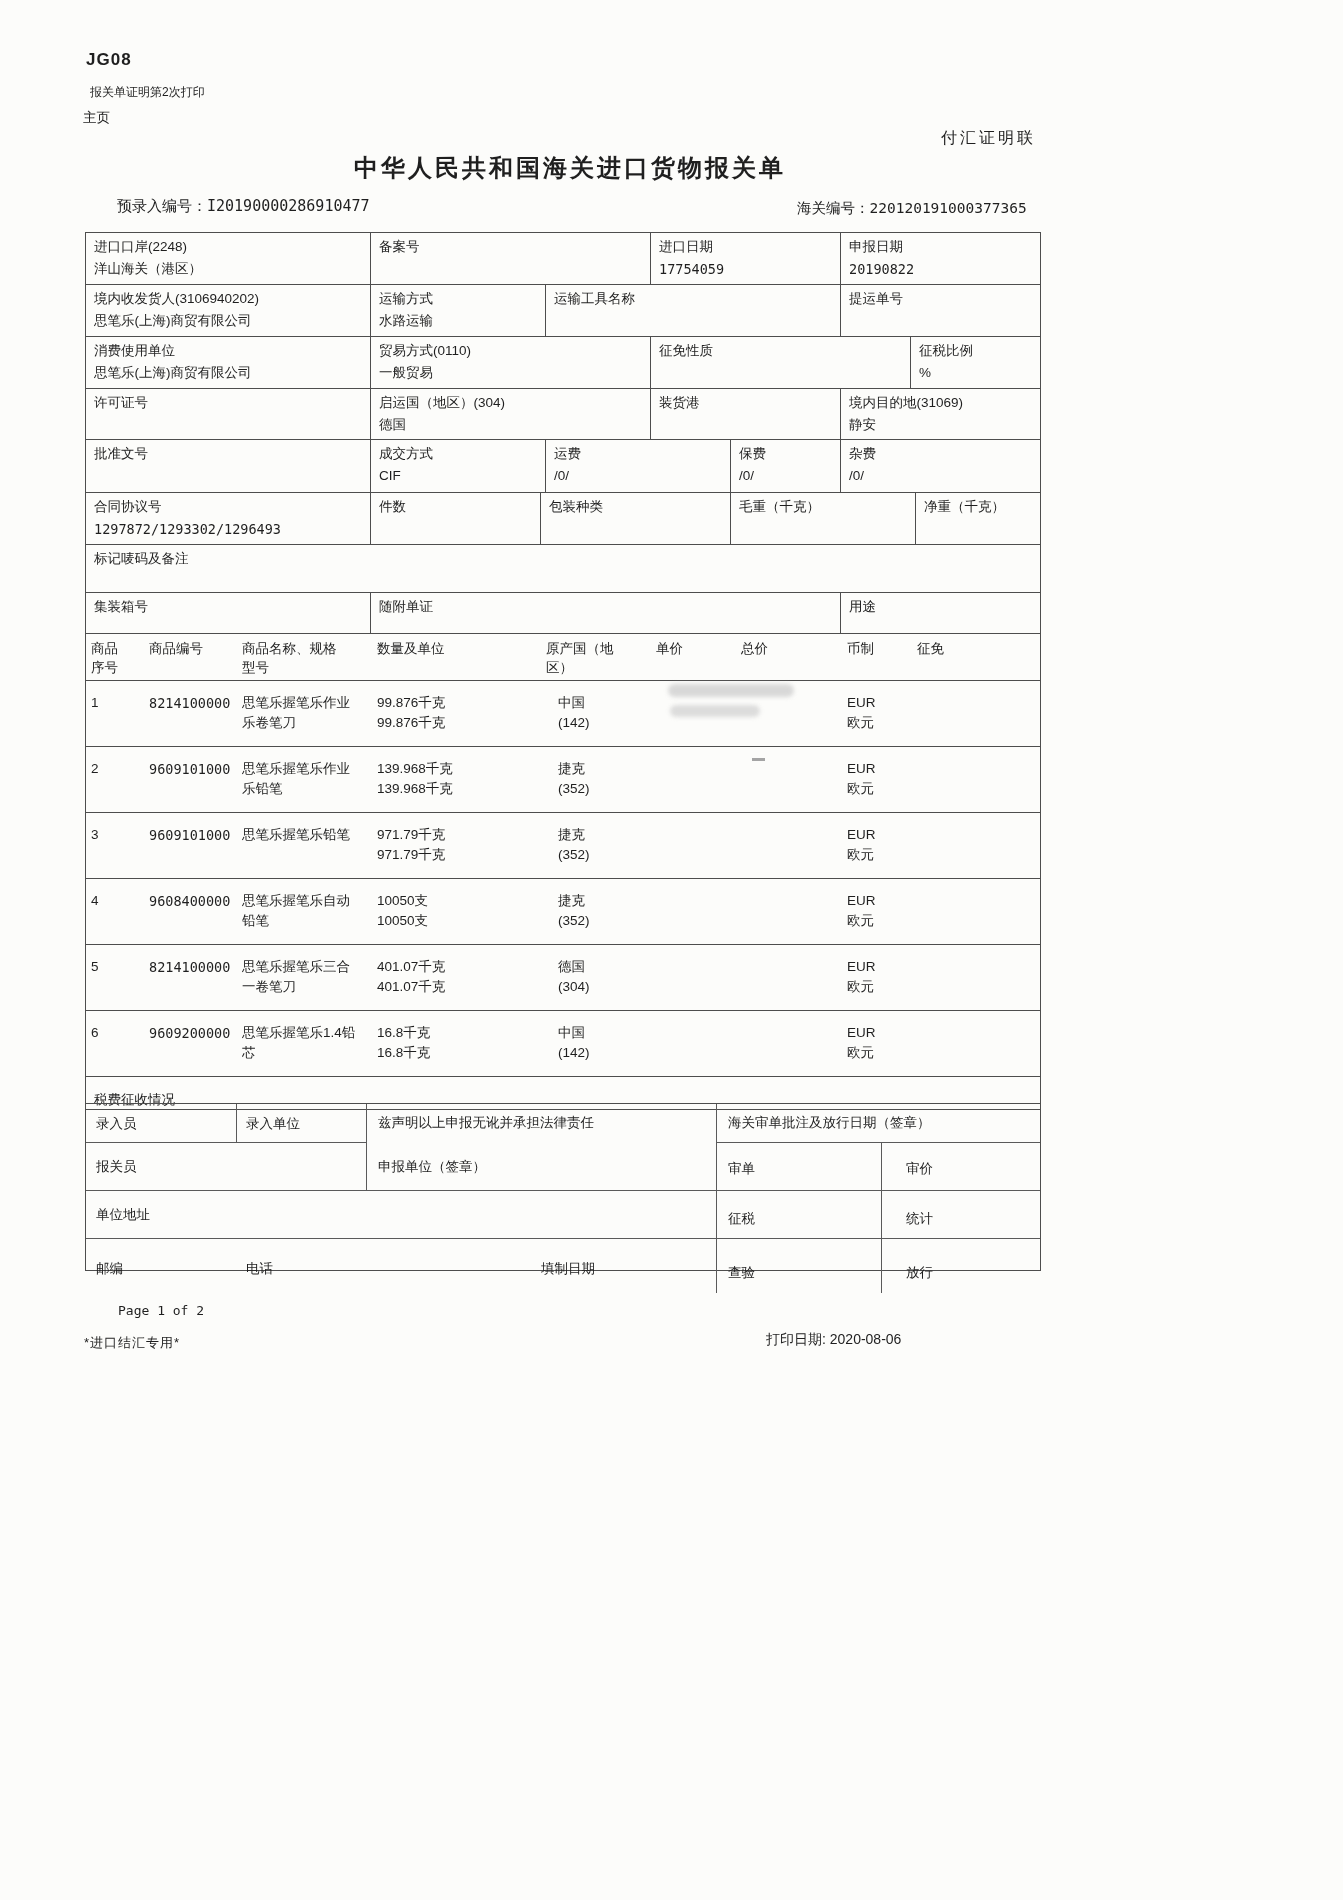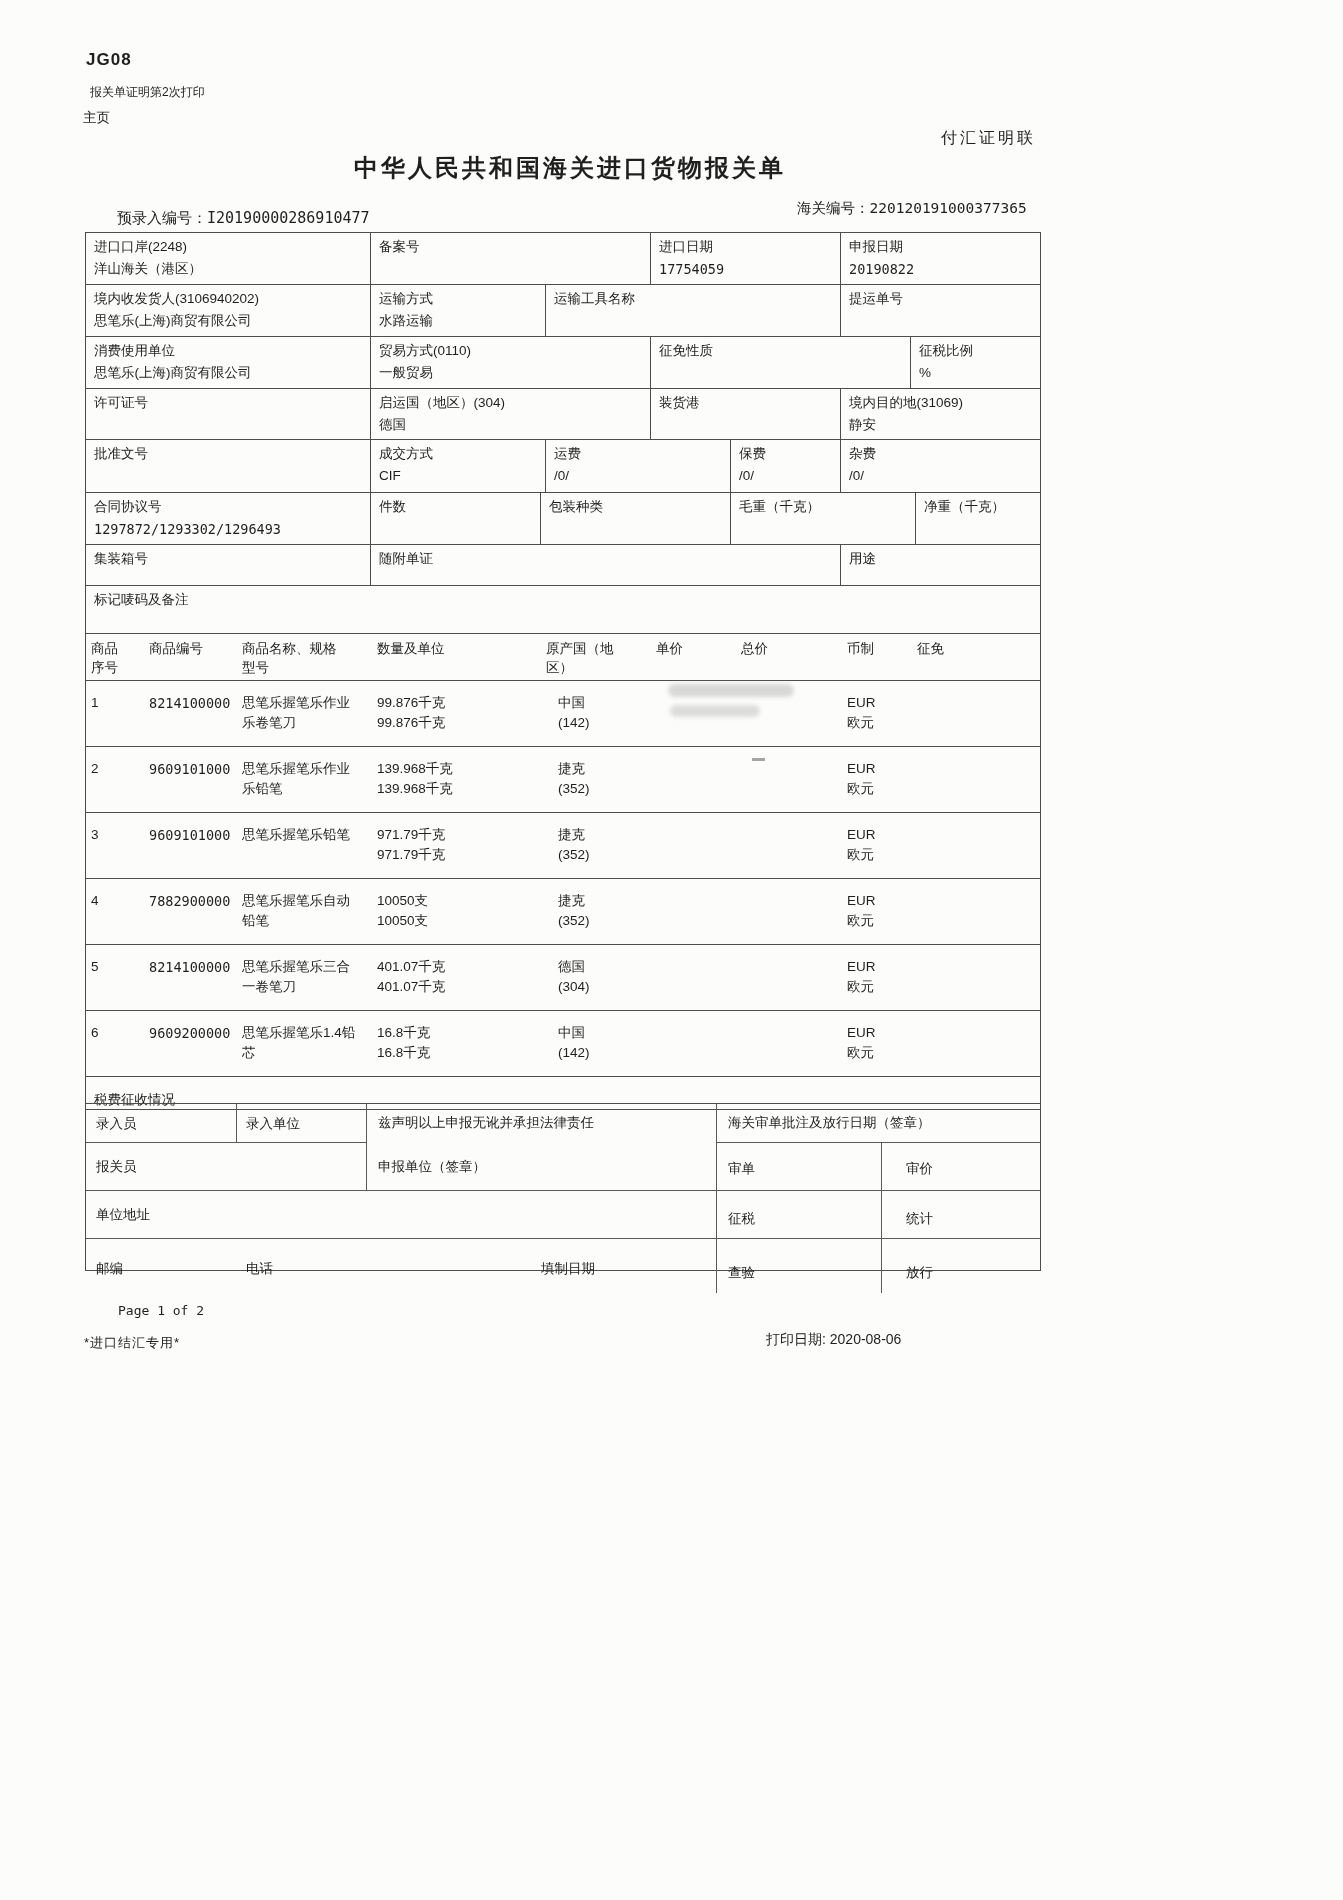--- a/index.html
+++ b/index.html
@@ -13,21 +13,21 @@
   .abs { position:absolute; }
   .num { font-family:"DejaVu Sans Mono","Liberation Mono",monospace; }
   .pre { white-space:pre-line; }
 
   
   .t-formcode { left:86px; top:50px; font-size:17px; font-weight:bold; letter-spacing:1px; }
   .t-printnote { left:90px; top:84px; font-size:12px; }
   .t-home { left:83px; top:109px; font-size:13.5px; }
   .t-copy { left:941px; top:128px; font-size:16px; letter-spacing:3px; }
   .t-title { left:0; top:152px; width:1140px; text-align:center; font-size:24px; font-weight:bold; letter-spacing:3px; }
-  .t-preentry { left:117px; top:209px; font-size:15px; }
+  .t-preentry { left:117px; top:197px; font-size:15px; }
   .t-customsno { left:797px; top:199px; font-size:14.5px; }
 
   
   .main-table { left:85px; top:232px; width:956px; border:1px solid #4d4d4d; }
   .row { display:flex; border-bottom:1px solid #4d4d4d; }
   .cell { border-right:1px solid #4d4d4d; padding:5px 12px 0 8px; overflow:hidden; }
   .cell.last { border-right:none; }
   .lbl { font-size:13.5px; line-height:1.35; }
   .val { font-size:13.5px; line-height:1.35; margin-top:4px; }
 
@@ -191,34 +191,34 @@
       </div>
       <div class="cell" style="width:185px">
         <div class="lbl">毛重（千克）</div>
       </div>
       <div class="cell last" style="width:124px">
         <div class="lbl">净重（千克）</div>
       </div>
     </div>
 
     <div class="row">
+      <div class="cell last" style="width:954px;height:47px">
+        <div class="lbl">标记唛码及备注</div>
+      </div>
+    </div>
+
+    <div class="row">
       <div class="cell" style="width:285px;height:40px">
         <div class="lbl">集装箱号</div>
       </div>
       <div class="cell" style="width:470px">
         <div class="lbl">随附单证</div>
       </div>
       <div class="cell last" style="width:199px">
         <div class="lbl">用途</div>
-      </div>
-    </div>
-
-    <div class="row">
-      <div class="cell last" style="width:954px;height:47px">
-        <div class="lbl">标记唛码及备注</div>
       </div>
     </div>
 
     <div class="goods-header">
       <div class="gc c1 pre">商品
 序号</div>
       <div class="gc c2">商品编号</div>
       <div class="gc c3 pre">商品名称、规格
 型号</div>
       <div class="gc c4">数量及单位</div>
@@ -263,21 +263,21 @@
       <div class="gc c4 pre">971.79千克
 971.79千克</div>
       <div class="gc c5 pre indent">捷克
 (352)</div>
       <div class="gc c8 pre">EUR
 欧元</div>
     </div>
 
     <div class="goods-row">
       <div class="gc c1">4</div>
-      <div class="gc c2 num">7882900000</div>
+      <div class="gc c2 num">9608400000</div>
       <div class="gc c3 pre">思笔乐握笔乐自动
 铅笔</div>
       <div class="gc c4 pre">10050支
 10050支</div>
       <div class="gc c5 pre indent">捷克
 (352)</div>
       <div class="gc c8 pre">EUR
 欧元</div>
     </div>
 

